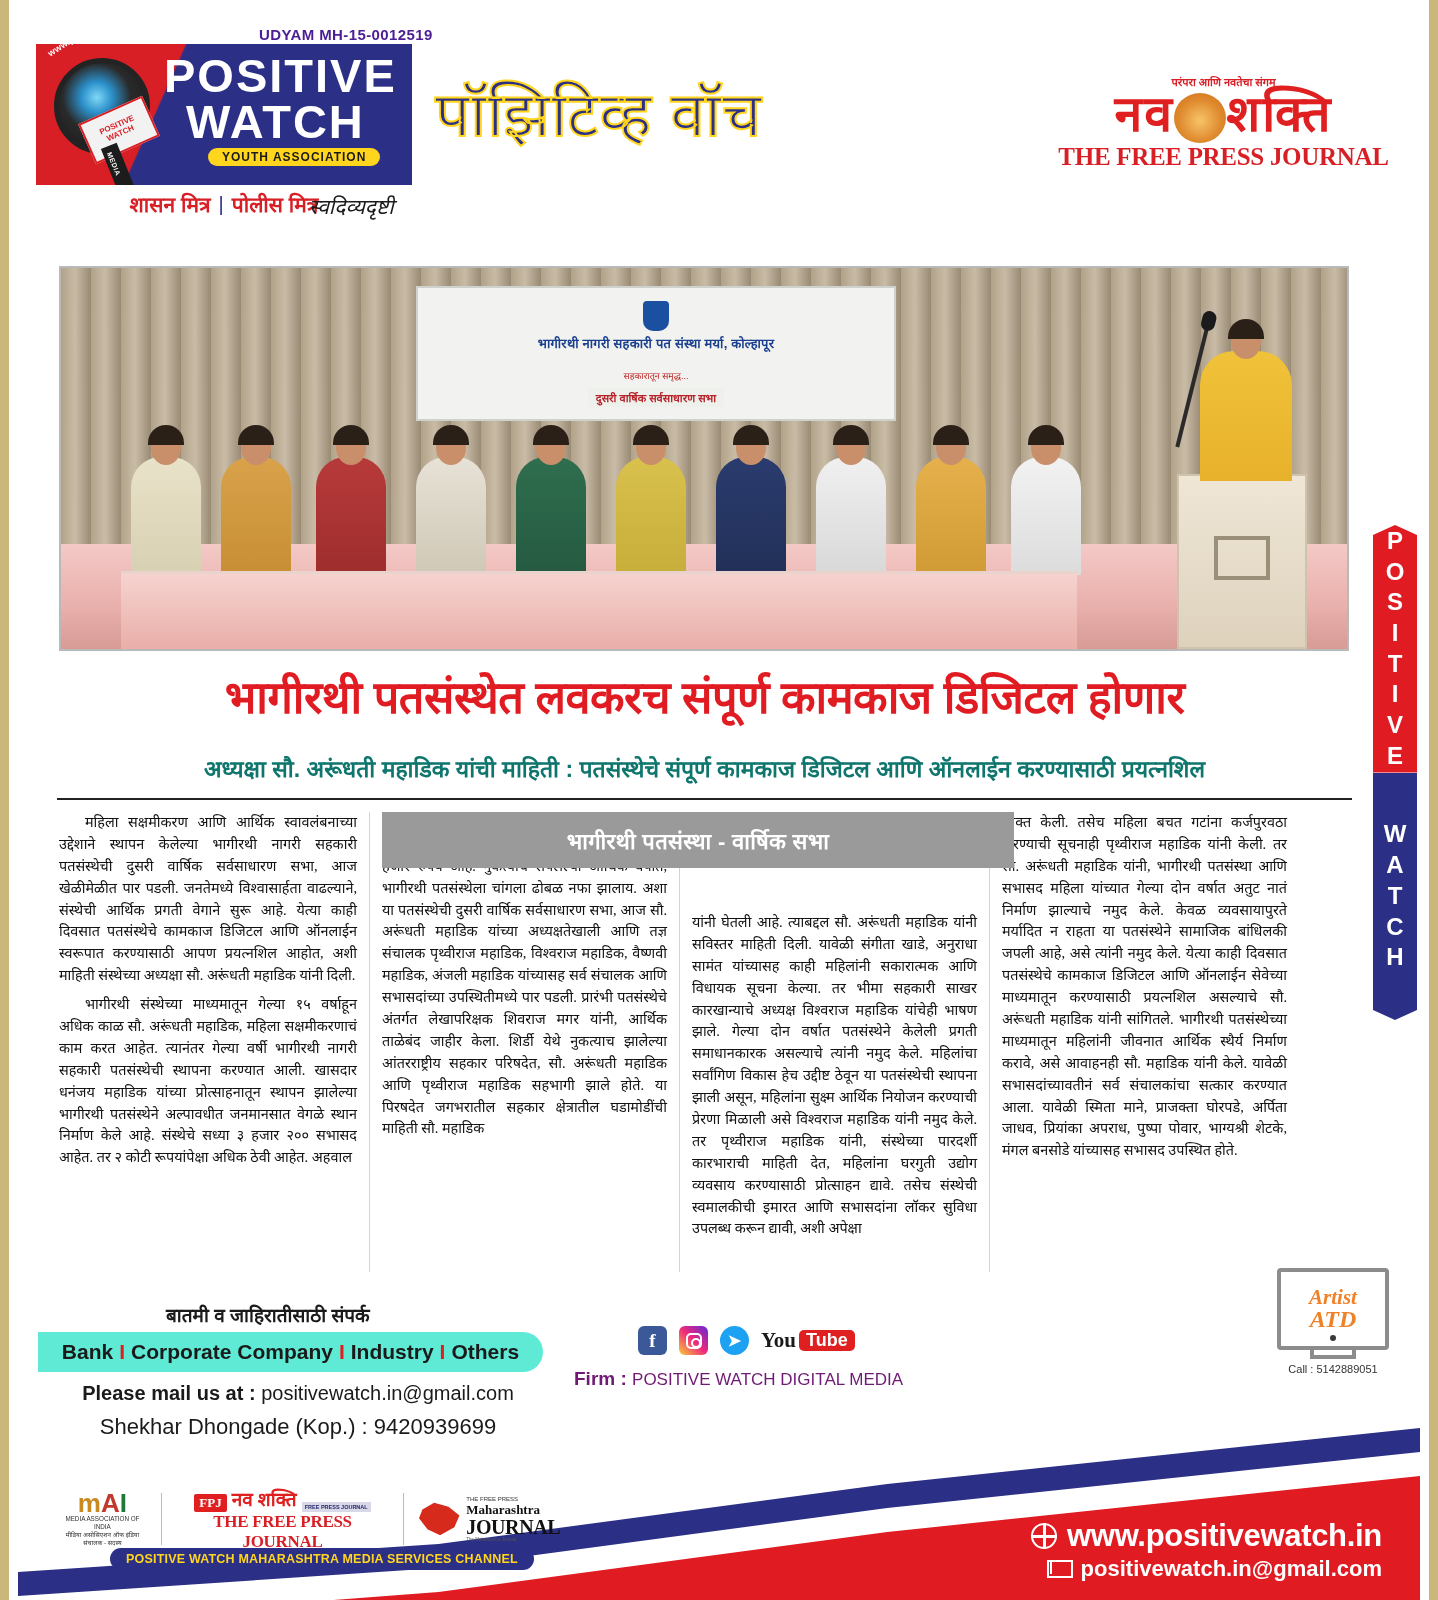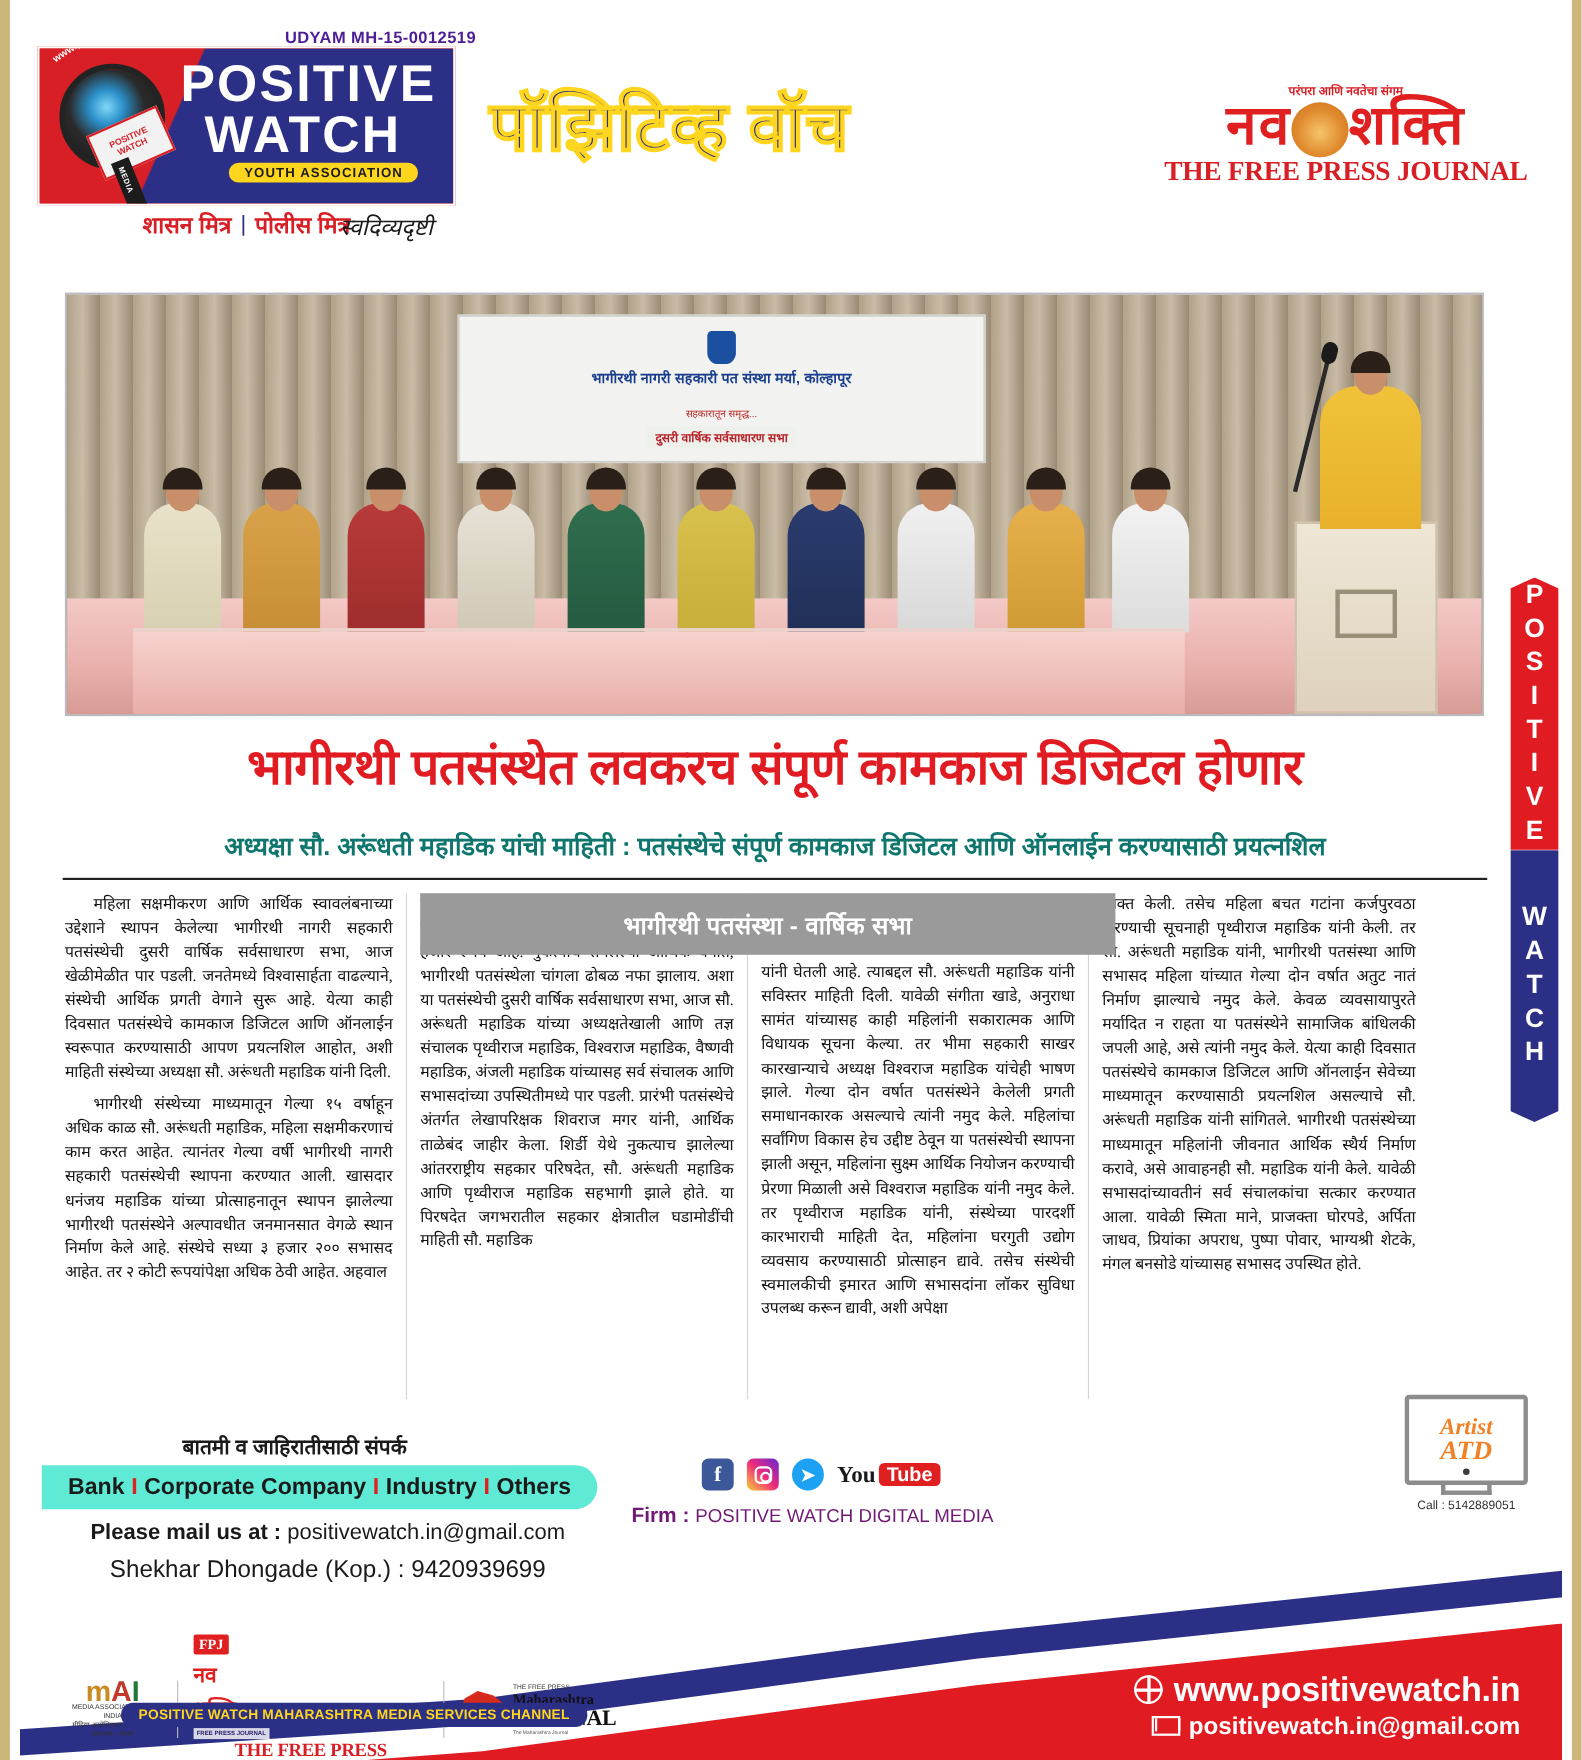--- a/index.html
+++ b/index.html
@@ -88,22 +88,22 @@
     background: #ffffff; border: 2px solid #ffffff;
     display: flex; align-items: center; justify-content: center;
   }
   .logo-strip .mi { font-size: 21px; font-weight: bold; color: #d81f26; }
   .logo-strip .bar { color: #2b2f86; margin: 0 8px; font-size: 20px; }
   .swadivya {
     position: absolute; top: 192px; left: 300px;
     font-size: 21px; color: #1b1b1b; font-style: italic;
   }
   .masthead {
-    position: absolute; top: 70px; left: 436px;
-    font-size: 62px; font-weight: bold; color: #2b2f86;
+    position: absolute; top: 70px; left: 426px;
+    font-size: 62px; font-weight: normal; color: #2b2f86;
     -webkit-text-stroke: 2px #ffd51e;
     letter-spacing: 1px; white-space: nowrap;
   }
   .navshakti {
     position: absolute; top: 74px; right: 28px; width: 355px;
     text-align: center;
   }
   .navshakti .tag { font-size: 11px; color: #d81f26; font-weight: bold; }
   .navshakti .ns {
     font-size: 50px; font-weight: bold; color: #e02020; line-height: 1;
@@ -219,21 +219,21 @@
   }
   .col p.noind { text-indent: 0; }
   .grey-band {
     background: #9a9a9a; color: #ffffff; font-size: 22px; font-weight: bold;
     text-align: center; padding: 13px 4px; margin-bottom: 10px; letter-spacing: .3px;
     width: 632px;
   }
   .col-2 { position: relative; }
   .col-2 .grey-band { position: absolute; top: 0; left: 12px; z-index: 2; }
   .col-2 .body-shift { }
-  .col-3 .body-shift { padding-top: 62px; }
+  .col-3 .body-shift { padding-top: 100px; }
 
   
   .sideflag {
     position: absolute; top: 525px; right: 12px; width: 44px; height: 495px;
   }
   .sideflag .top {
     height: 50%; background: #e11b22;
     clip-path: polygon(0 10px, 22px 0, 44px 10px, 44px 100%, 0 100%);
     display: flex; flex-direction: column; align-items: center; justify-content: center;
   }
@@ -331,21 +331,21 @@
   .brandrow {
     position: absolute; top: 196px; left: 40px; width: 530px;
     display: flex; align-items: center; gap: 14px; z-index: 6;
   }
   .mai { text-align: center; }
   .mai .big { font-size: 26px; font-weight: bold; line-height: .9; }
   .mai .big .m { color: #c98a22; } .mai .big .a { color: #c0392b; } .mai .big .i { color: #1f7a3a; }
   .mai .sub { font-size: 6.3px; color: #333; line-height: 1.25; }
   .vdiv { width: 1px; height: 52px; background: #bbb; }
   .fpjblock { text-align: center; }
-  .fpjblock .r1 { display: flex; align-items: flex-start; gap: 5px; justify-content: center; flex-direction: column; }
+  .fpjblock .r1 { display: flex; align-items: flex-end; gap: 5px; justify-content: center; }
   .fpjblock .fpjtag { background: #e02020; color: #fff; font-weight: bold; font-size: 13px; padding: 1px 5px; border-radius: 2px; font-family: "Liberation Serif", serif; }
   .fpjblock .ns2 { font-size: 19px; font-weight: bold; color: #e02020; }
   .fpjblock .tiny { background: #d8d8e8; font-size: 5.5px; color: #24246b; padding: 2px 3px; font-weight: bold; }
   .fpjblock .r2 { font-family: "Liberation Serif", serif; font-size: 17px; font-weight: bold; color: #d81f26; letter-spacing: -.3px; }
   .mjblock { display: flex; align-items: center; gap: 6px; }
   .mjblock .map { width: 44px; height: 34px; background: #d62a1c; clip-path: polygon(10% 22%, 38% 2%, 72% 14%, 98% 40%, 86% 74%, 52% 98%, 22% 80%, 2% 48%); }
   .mjblock .txt { text-align: left; }
   .mjblock .t1 { font-size: 6px; color: #333; }
   .mjblock .t1 b { font-size: 13px; color: #111; font-family:"Liberation Serif",serif; }
   .mjblock .t2 { font-family: "Liberation Serif", serif; font-size: 20px; font-weight: bold; color: #111; letter-spacing: -.4px; line-height: .95; }

